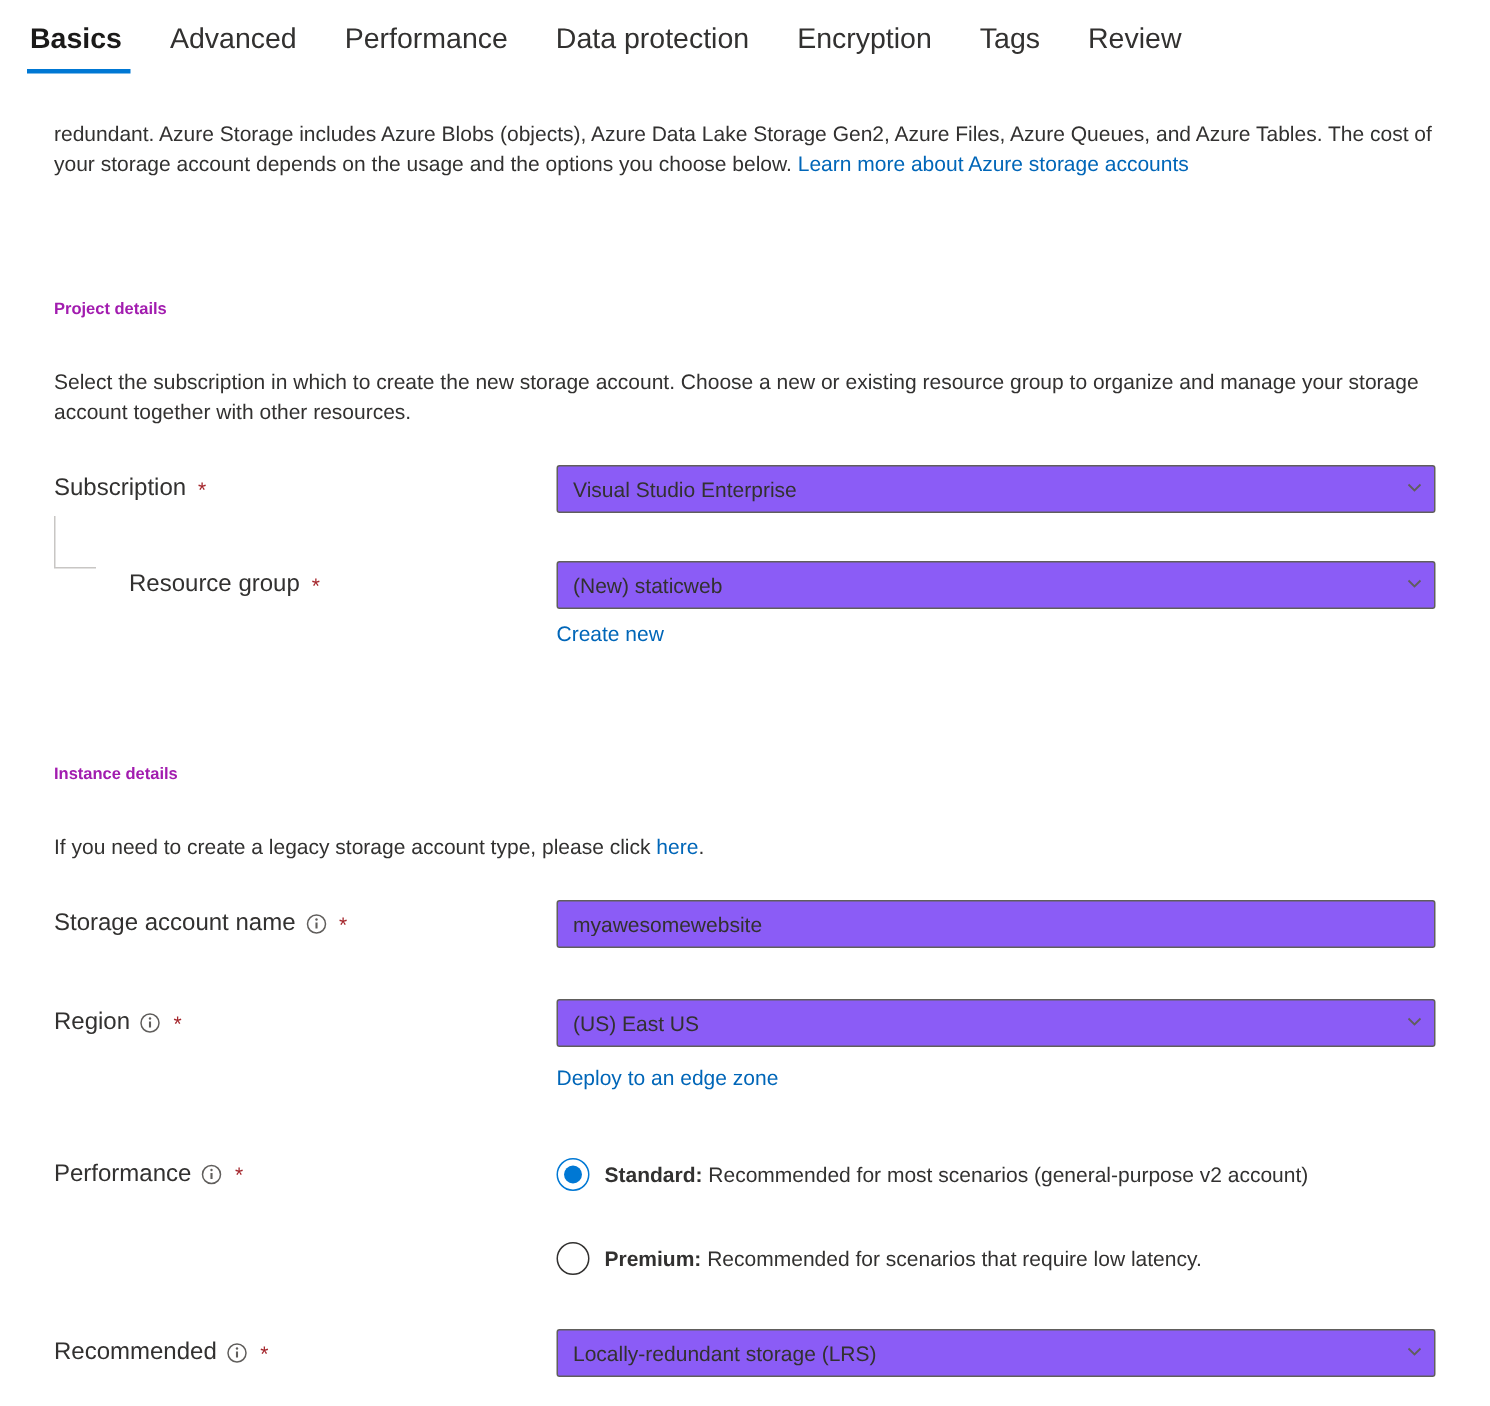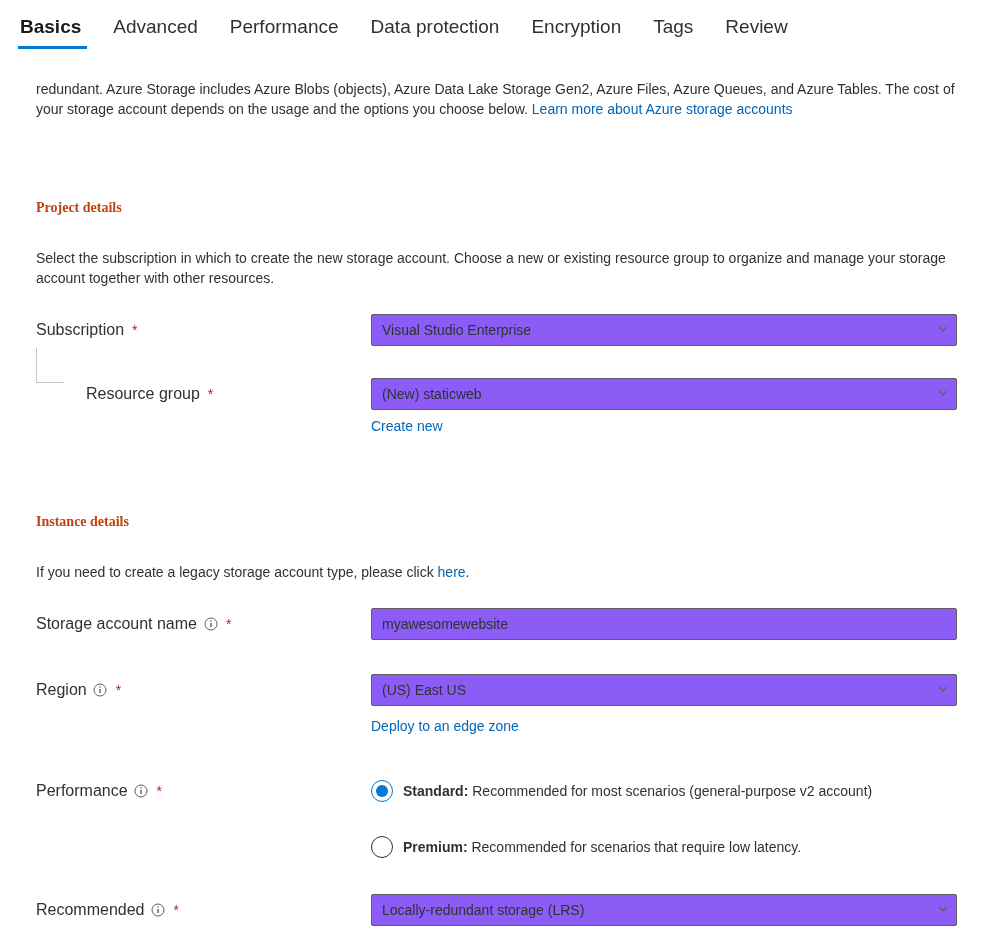--- a/index.html
+++ b/index.html
@@ -57,25 +57,24 @@
       font-size: 14px;
       line-height: 1.45;
       color: #323130;
     }
     .link {
       color: #0066b8;
       text-decoration: none;
       cursor: pointer;
     }
     .section-title {
-      font-size: 14px;
+      font-size: 11px;
       font-weight: 700;
       margin-top: 80px;
-      color: #c2410c;
-      font-family: Liberation Serif, serif;
+      color: #a21caf;
     }
     .section-desc {
       margin-top: 32px;
       font-size: 14px;
       line-height: 1.45;
     }
     .form-row {
       display: flex;
       align-items: center;
       margin-top: 26px;

